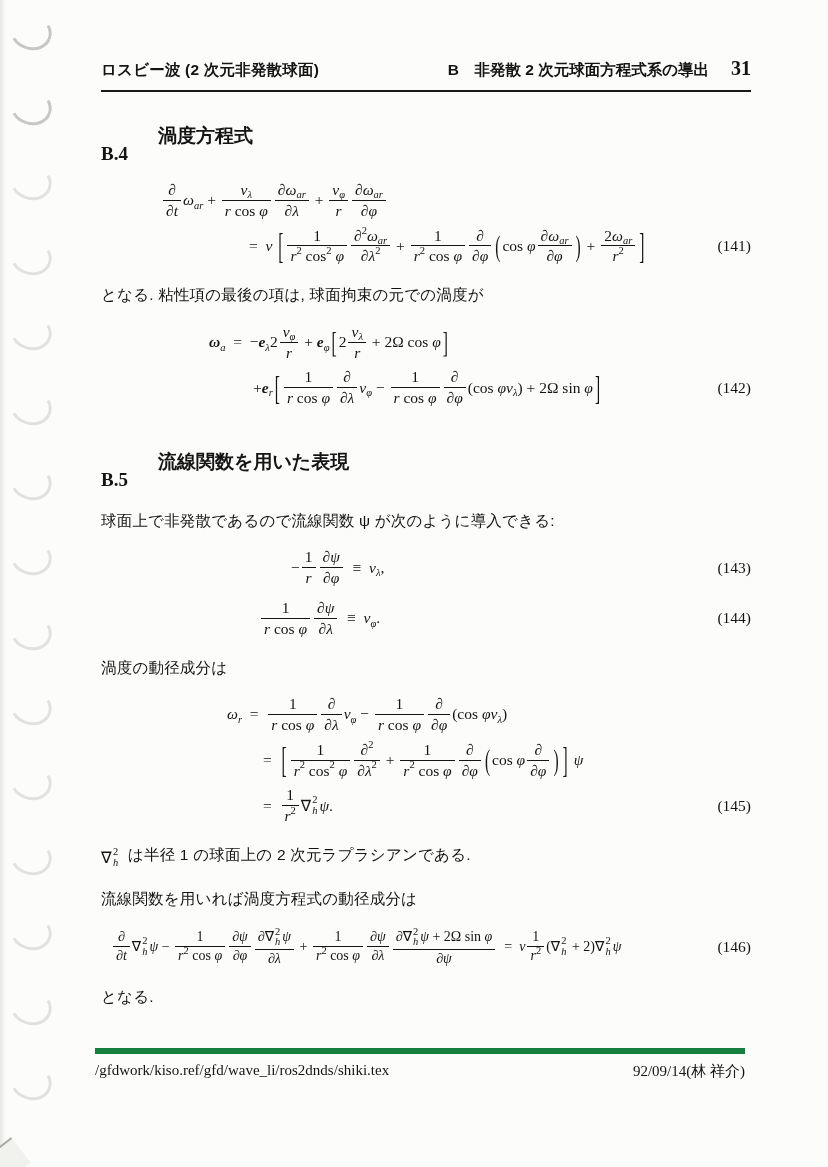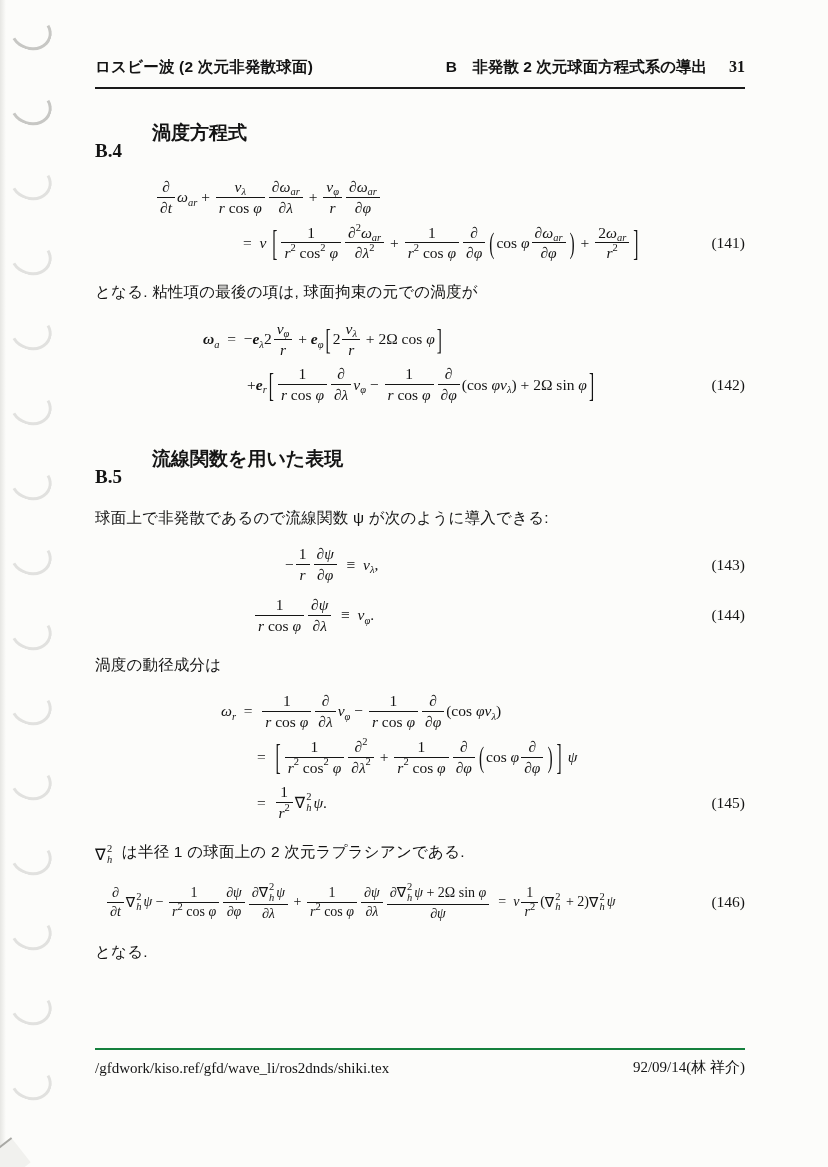--- a/index.html
+++ b/index.html
@@ -26,30 +26,30 @@
     transform:rotate(18deg);
   }
   .corner-fold{
     position:absolute;left:-6px;bottom:-8px;width:30px;height:30px;
     border-top:2px solid rgba(150,150,145,.8);
     transform:rotate(-38deg);
     background:#f1f1ee;
   }
 
   
-  .content{position:absolute;left:95px;top:0;width:650px;}
+  .content{position:absolute;left:101px;top:0;width:650px;}
 
   .running-header{
     margin-top:57px;display:flex;align-items:baseline;
     padding-bottom:9px;border-bottom:2.5px solid #1a1a1a;
     font-size:15.5px;font-weight:bold;
   }
   .running-header .hl{letter-spacing:.2px;}
   .running-header .hc{margin-left:auto;margin-right:22px;}
-  .running-header .pgnum{font-family:"Liberation Serif",serif;font-size:16px;}
+  .running-header .pgnum{font-family:"Liberation Serif",serif;font-size:20px;}
 
   .sec-head{display:flex;font-size:19px;font-weight:bold;margin:31px 0 0;}
   .sec-head .sec-num{font-family:"Liberation Serif",serif;margin-right:30px;margin-top:20px;}
 
   .para{font-size:15.5px;line-height:1.45;margin:19px 0 0;letter-spacing:.2px;}
 
   
   .eq{position:relative;margin:16px 0 0;font-family:"Liberation Serif",serif;font-size:15.5px;}
   .eqrow{position:relative;display:flex;align-items:center;margin:7px 0;}
   .mi{font-style:italic;white-space:pre;}
@@ -78,22 +78,22 @@
   #eq145 .eqrow:nth-of-type(2){margin-left:162px;}
   #eq145 .eqrow:nth-of-type(3){margin-left:162px;}
   #eq146{font-size:14px;}
   #eq146 .eqrow{margin-left:10px;}
 
   .inline-sym{display:inline-flex;align-items:center;vertical-align:-3px;
     font-family:"Liberation Serif",serif;font-size:16px;margin-right:3px;}
 
   
   .footer{position:absolute;left:95px;top:1048px;width:650px;
-    border-top:2px solid #15803d;padding-top:8px;
-    display:flex;justify-content:space-between;align-items:flex-end;
+    border-top:6px solid #15803d;padding-top:8px;
+    display:flex;justify-content:space-between;align-items:flex-start;
     font-family:"Liberation Serif",serif;font-size:15px;}
 </style>
 </head>
 <body>
 
 <div class="page">
   <div class="binding">
       <div class="ring" style="top: 14px; opacity: 0.9;"></div>
       <div class="ring" style="top: 89px; opacity: 0.9;"></div>
       <div class="ring" style="top: 164px; opacity: 0.45;"></div>
@@ -647,20 +647,21 @@
       </div>
 
     <p class="para"><span class="inline-sym ss">
           <span class="mn">∇</span>
           <span class="st">
             <span class="u">2</span>
             <span class="d">h</span>
           </span>
         </span><span> は半径 1 の球面上の 2 次元ラプラシアンである.</span></p>
 
+    <p class="para">流線関数を用いれば渦度方程式の動径成分は</p>
 
     <div class="eq" id="eq146">
         <div class="eqrow">
           <span class="frac">
             <span class="fl">
               <span class="mi">∂</span>
             </span>
             <span class="bar"></span>
             <span class="fl">
               <span class="mi">∂t</span>

